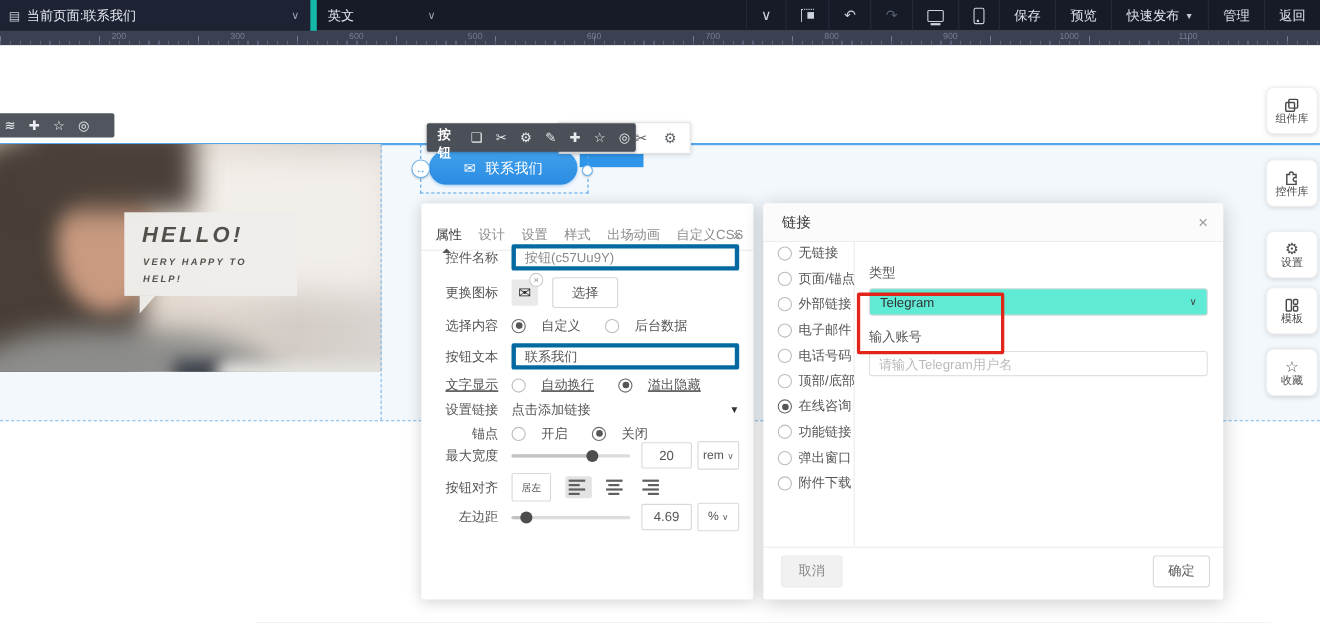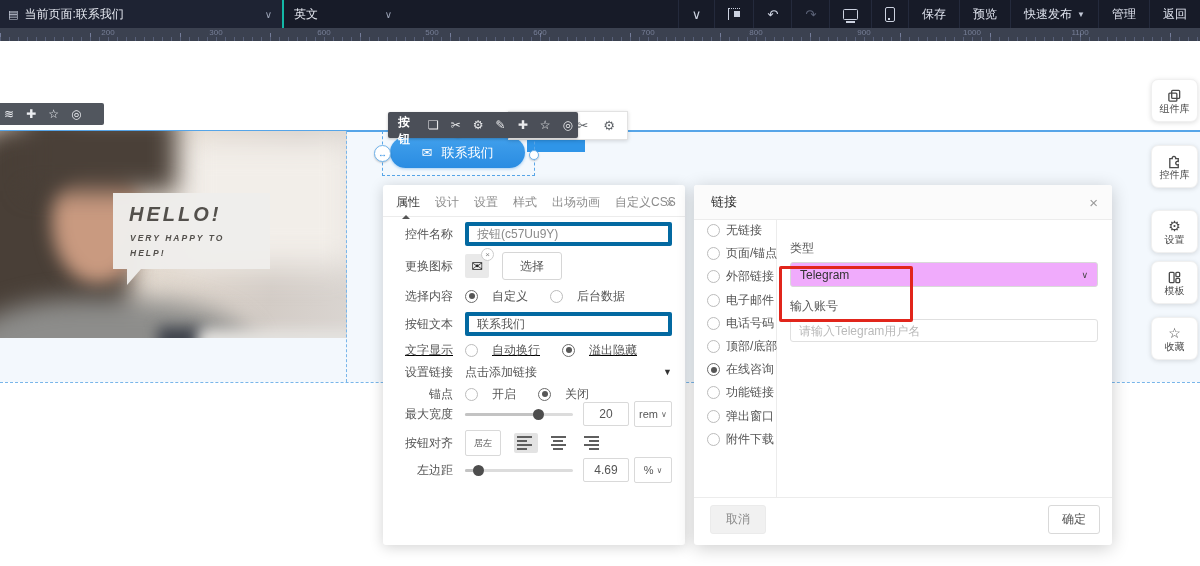--- a/index.html
+++ b/index.html
@@ -6,21 +6,21 @@
   #app{position:relative;width:1200px;height:566px;overflow:hidden;background:#fff;
        font-family:"Liberation Sans","DejaVu Sans",sans-serif;-webkit-font-smoothing:antialiased;}
   .abs{position:absolute;}
 
   
   .topbar{left:0;top:0;width:1200px;height:28px;background:#171b28;display:flex;align-items:stretch;z-index:60;}
   .tb-left{position:relative;width:282px;background:#1e2333;display:flex;align-items:center;flex:0 0 auto;}
   .tb-pageicon{color:#c9cfdd;font-size:11px;margin:0 6px 0 8px;}
   .tb-pagelabel{color:#e6e9f1;font-size:12px;}
   .tb-chev{color:#9aa2b5;font-size:10px;margin-left:auto;margin-right:10px;}
-  .tb-langwrap{display:flex;align-items:center;width:118px;height:100%;border-left:2px solid #14b8a6;flex:0 0 auto;}
+  .tb-langwrap{display:flex;align-items:center;width:118px;height:100%;border-left:6px solid #14b8a6;flex:0 0 auto;}
   .tb-langlabel{color:#e6e9f1;font-size:12px;margin-left:10px;}
   .tb-right{margin-left:auto;display:flex;align-items:stretch;overflow:hidden;}
   .titem{display:flex;align-items:center;padding:0 13px;color:#dfe3ee;font-size:12px;border-left:1px solid #242a3c;white-space:nowrap;}
   .titem .car{font-size:8px;margin-left:5px;color:#c2c8d6;}
   .tico{font-size:13px;color:#ccd2e0;}
   .tico.dim{color:#5a6176;}
   .icon-monitor{width:13px;height:9px;border:1.5px solid #ccd2e0;border-radius:1.5px;position:relative;}
   .icon-monitor::after{content:"";position:absolute;left:2px;right:2px;bottom:-4px;height:1.5px;background:#ccd2e0;}
   .icon-phone{width:8px;height:13px;border:1.5px solid #ccd2e0;border-radius:2px;position:relative;}
   .icon-phone::after{content:"";position:absolute;left:2px;bottom:1px;width:2px;height:1.5px;background:#ccd2e0;}
@@ -76,21 +76,21 @@
          display:flex;align-items:center;justify-content:flex-end;gap:15px;padding-right:12px;z-index:7;}
   .wtbar span{color:#5f6368;font-size:13px;line-height:1;}
   .dtbar{left:388px;top:112px;width:190px;height:26px;background:#4b4f58;border-radius:2px;display:flex;align-items:center;gap:0;z-index:8;box-shadow:0 1px 3px rgba(0,0,0,.25);}
   .dtbar .lbl{color:#fff;font-size:12px;font-weight:bold;margin:12px 8px 0 10px;}
   .dtbar .dv{width:1px;height:12px;background:#6b6f78;margin-right:4px;}
   .dtbar .i{color:#e9eaec;font-size:12px;line-height:1;padding:0 6px;}
 
   
   .panel{left:383px;top:185px;width:302px;height:360px;background:#fff;border-radius:3px;z-index:20;
          box-shadow:0 2px 14px rgba(0,0,0,.18);}
-  .ptabs{position:absolute;left:0;top:4px;right:0;height:27px;border-bottom:1px solid #ececec;display:flex;align-items:center;gap:15px;padding-left:13px;}
+  .ptabs{position:absolute;left:0;top:15px;right:0;height:27px;border-bottom:1px solid #ececec;display:flex;align-items:center;gap:15px;padding-left:13px;}
   .ptab{font-size:12px;color:#8c8c8c;white-space:nowrap;}
   .ptab.on{color:#3a3a3a;position:relative;}
   .ptab.on::after{content:"";position:absolute;left:6px;bottom:-8px;border:4px solid transparent;border-bottom-color:#555;}
   .pclose{position:absolute;right:11px;top:6px;font-size:14px;color:#9a9a9a;}
   .prow{position:absolute;left:12px;right:13px;display:flex;align-items:center;}
   .plab{width:58px;text-align:right;font-size:12px;color:#555;margin-right:12px;flex:0 0 auto;}
   .pinput{flex:1;height:24px;border:4px solid #0369a1;border-radius:2px;font-size:12px;color:#8a8a8a;padding:0 8px;background:#fff;
           font-family:"Liberation Sans","DejaVu Sans",sans-serif;box-sizing:border-box;min-width:0;}
   .pinput.dark{color:#555;}
   .radio{width:13px;height:13px;border:1px solid #bcbcbc;border-radius:50%;background:#fff;box-sizing:border-box;flex:0 0 auto;}
@@ -127,21 +127,21 @@
           box-shadow:0 3px 18px rgba(0,0,0,.2);}
   .dhead{position:absolute;left:0;top:0;right:0;height:34px;background:#fbfbfb;border-bottom:1px solid #ececec;border-radius:3px 3px 0 0;
          display:flex;align-items:center;}
   .dtitle{font-size:13px;color:#333;margin-left:17px;}
   .dclose{margin-left:auto;margin-right:14px;font-size:15px;color:#9a9a9a;}
   .dleft{position:absolute;left:0;top:34px;width:82px;height:278px;border-right:1px solid #ececec;}
   .dopt{height:23.2px;display:flex;align-items:center;padding-left:13px;}
   .dopt .rlbl{margin:0 0 0 6px;font-size:12px;color:#555;white-space:nowrap;}
   .dbody{position:absolute;left:96px;top:34px;right:14px;}
   .dlab{font-size:12px;color:#555;}
-  .dsel{margin-top:5px;height:23px;border:1px solid #d9d9d9;border-radius:3px;display:flex;align-items:center;font-size:12px;color:#333;padding:0 9px;justify-content:space-between;background:#f0abfc;}
+  .dsel{margin-top:5px;height:23px;border:1px solid #d9d9d9;border-radius:3px;display:flex;align-items:center;font-size:12px;color:#333;padding:0 9px;justify-content:space-between;background:#5eead4;}
   .dsel .c{font-size:9px;color:#444;}
   .dinput{margin-top:4px;width:100%;height:23px;border:1px solid #e0e0e0;border-radius:3px;font-size:12px;padding:0 8px;box-sizing:border-box;
           color:#555;font-family:"Liberation Sans","DejaVu Sans",sans-serif;background:#fff;}
   .dinput::placeholder{color:#b9b9b9;}
   .dfoot{position:absolute;left:0;right:0;top:312px;height:48px;border-top:1px solid #ececec;}
   .btn-cancel{position:absolute;left:16px;top:7px;width:54px;height:27px;background:#f1f1f1;border:1px solid #ebebeb;border-radius:3px;
               font-size:12px;color:#8a8a8a;display:flex;align-items:center;justify-content:center;}
   .btn-ok{position:absolute;right:12px;top:7px;width:50px;height:27px;background:#fff;border:1px solid #d9d9d9;border-radius:3px;
           font-size:12px;color:#555;display:flex;align-items:center;justify-content:center;}
   .redbox{left:779px;top:266px;width:128px;height:50px;border:3px solid #e1251b;z-index:40;border-radius:2px;}

